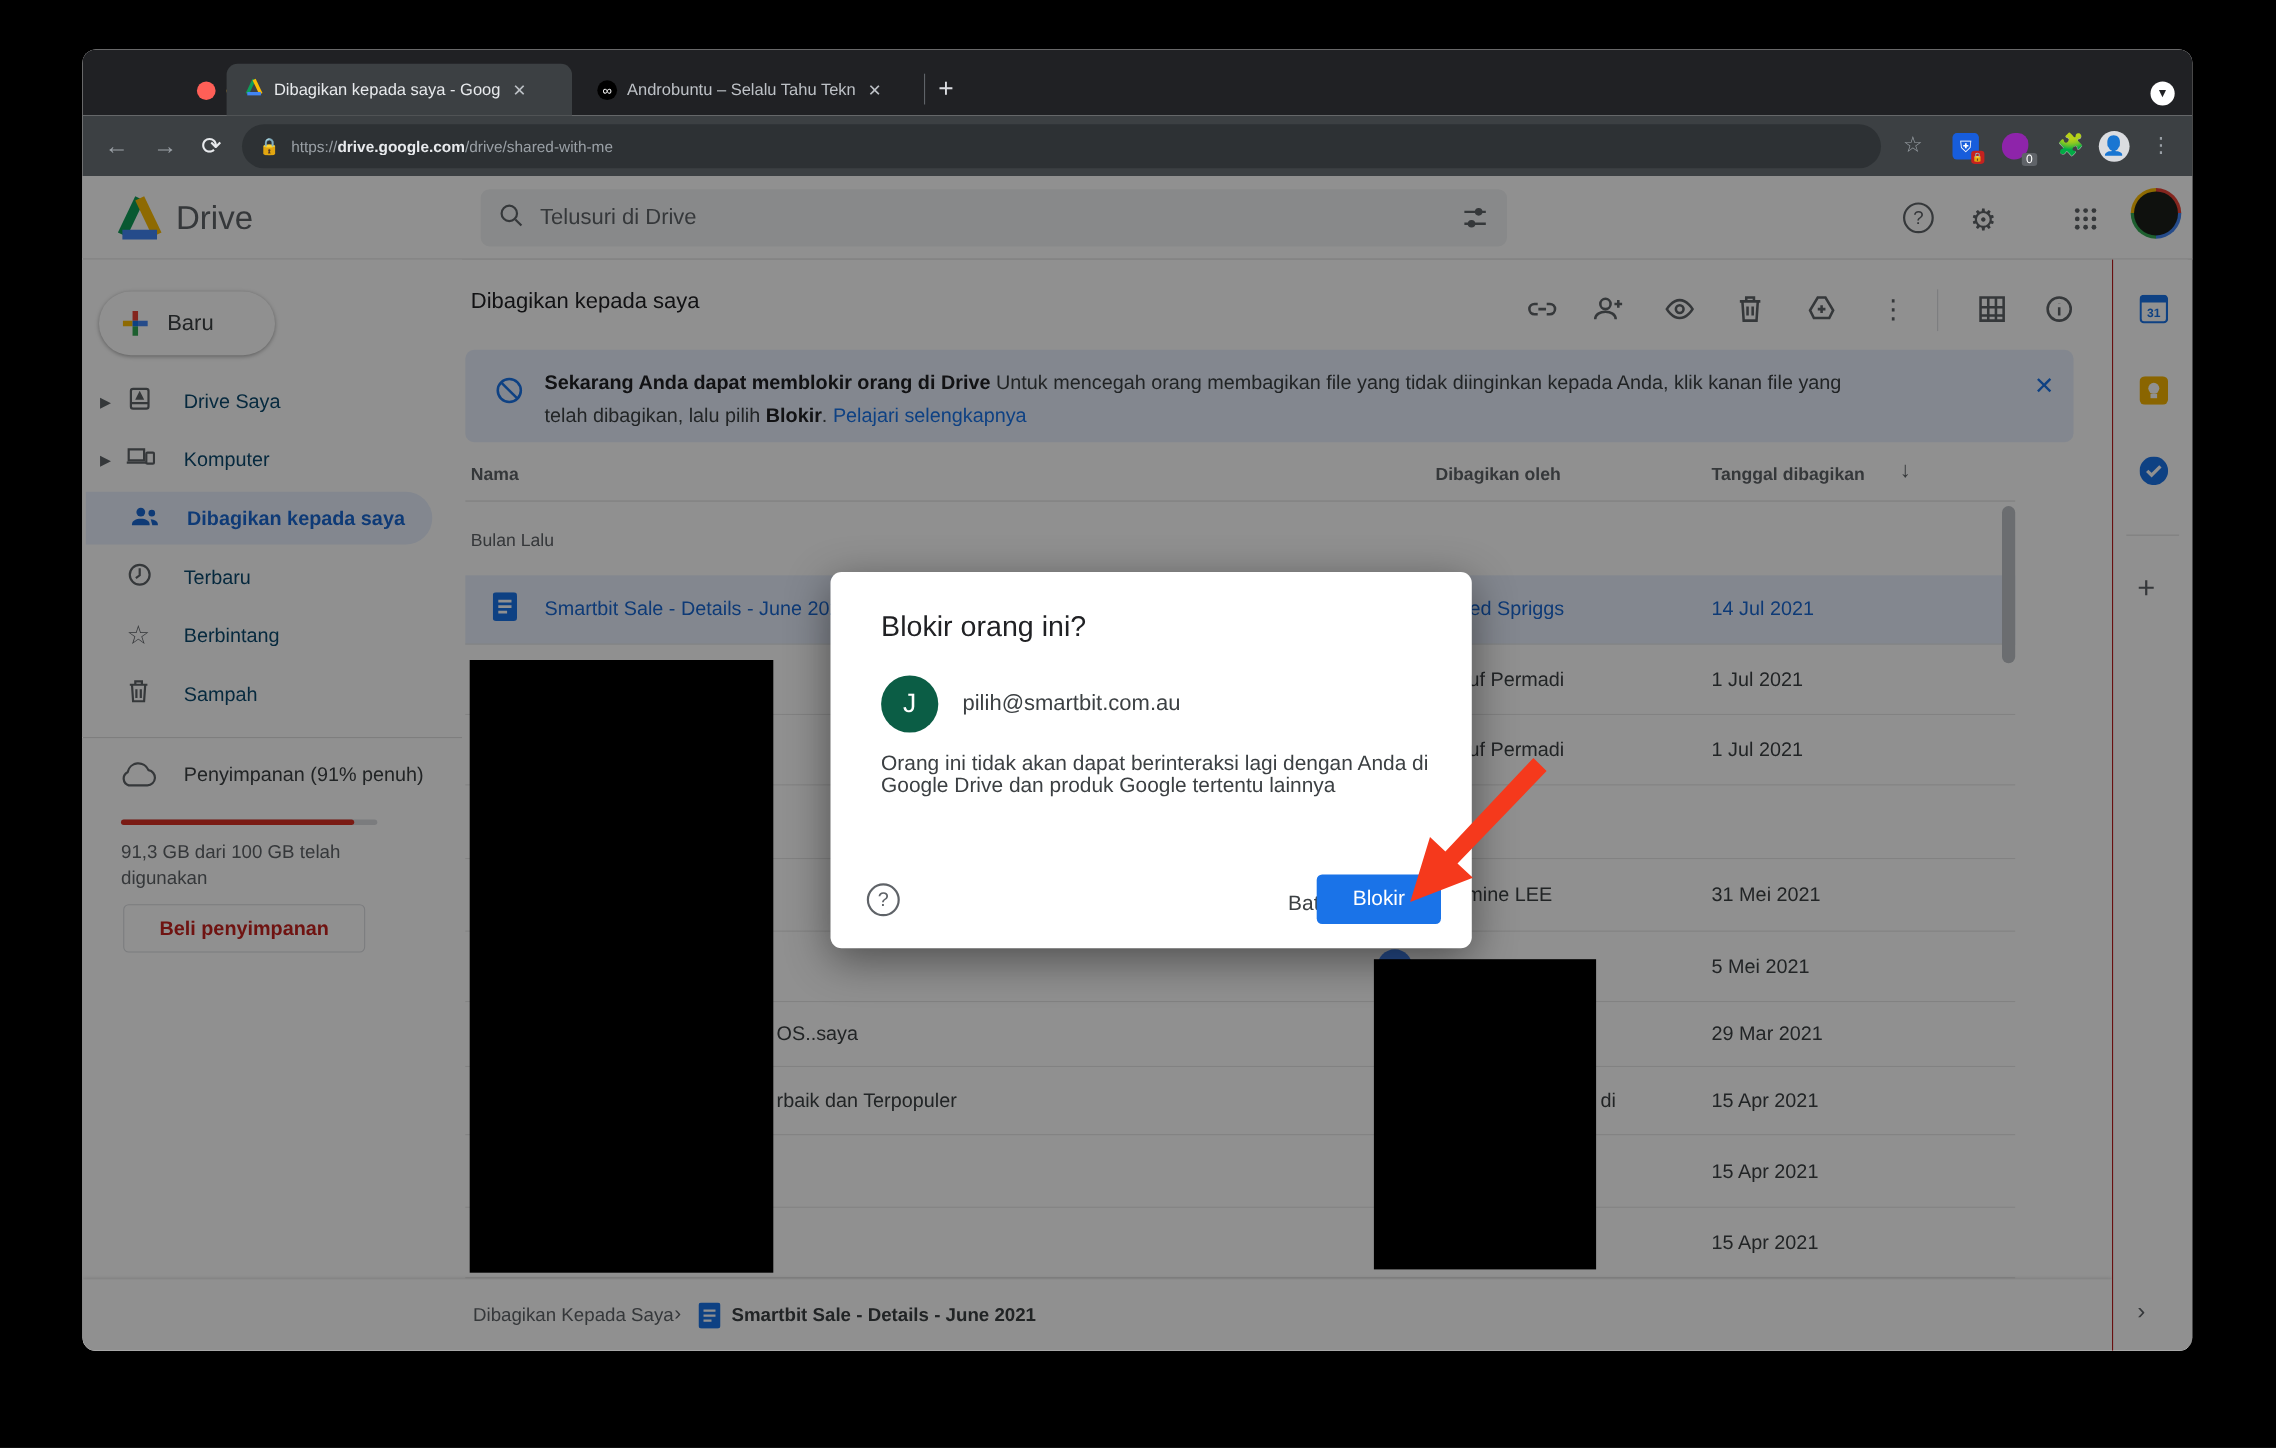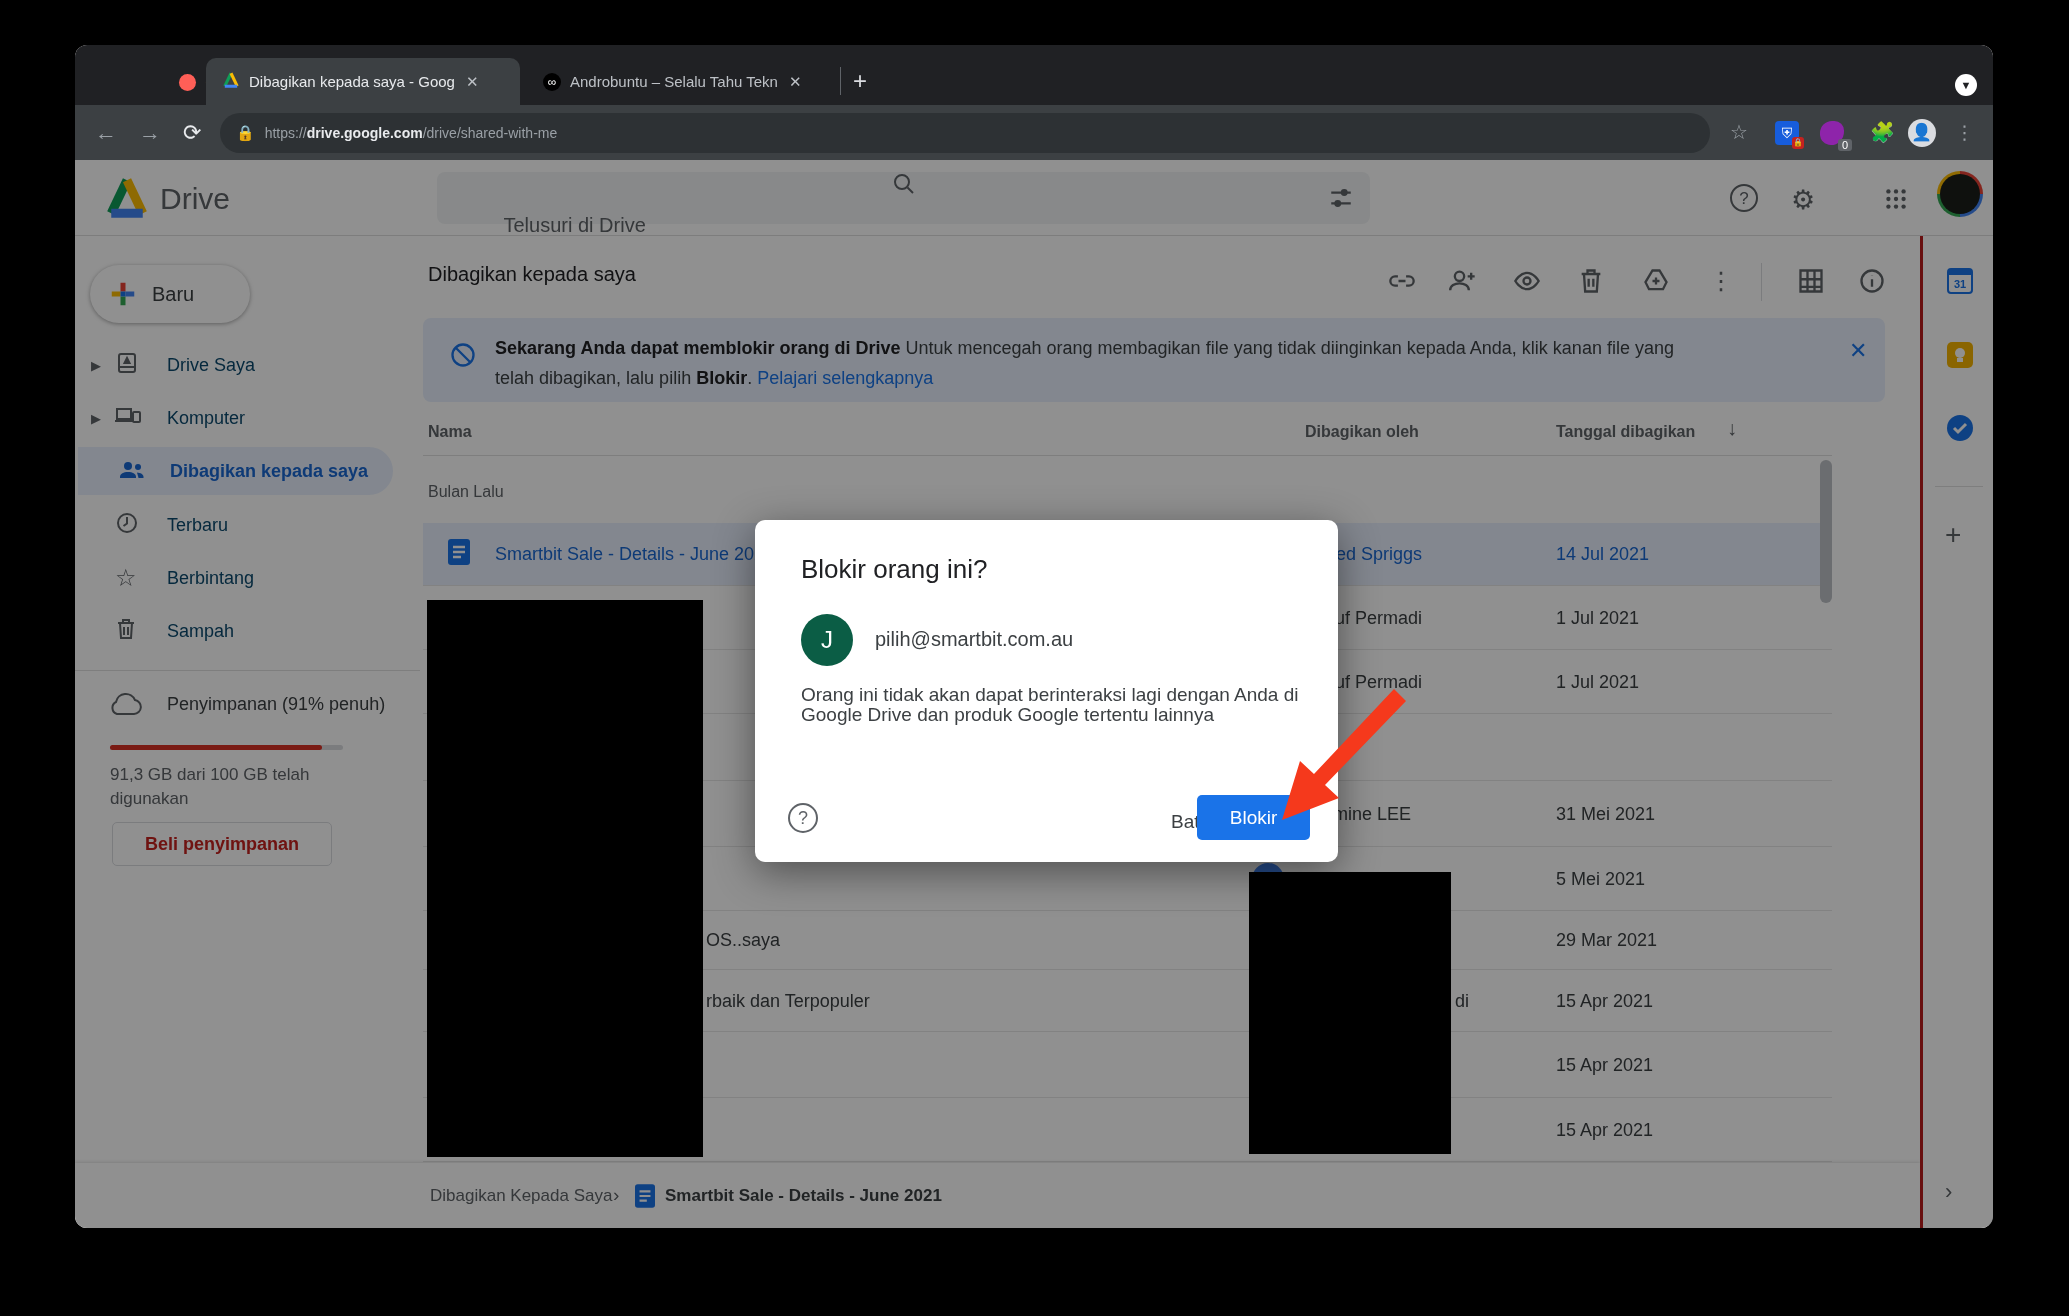--- a/index.html
+++ b/index.html
@@ -20,21 +20,21 @@
   .tab-x { color:#bdc1c6; font-size:15px; margin-left:2px; }
   .toolbar { position:absolute; left:0; top:60px; width:100%; height:55px; background:#3c4043; }
   .navico { color:#9aa0a6; font-size:22px; line-height:55px; }
   .urlpill { position:absolute; left:145px; top:8px; width:1490px; height:40px; background:#2d3134; border-radius:20px;
              display:flex; align-items:center; padding:0 16px; gap:10px; }
   .url { font-size:14px; white-space:nowrap; overflow:hidden; }
   .url .dim { color:#9aa0a6; } .url .host { color:#e8eaed; font-weight:bold; }
   
   .dheader { position:absolute; left:0; top:115px; width:1918px; height:76px; background:#fff; border-bottom:1px solid #ddd; }
   .search { position:absolute; left:362px; top:12px; width:933px; height:52px; background:#f1f3f4; border-radius:8px;
-            display:flex; align-items:center; padding:0 16px; gap:14px;flex-direction:column; }
+            display:flex; align-items:center; padding:0 16px; gap:14px; }
   .search input { border:none; outline:none; background:transparent; font-size:20px; color:#3c4043; width:800px; font-family:"Liberation Sans",sans-serif; }
   .search input::placeholder { color:#5f6368; }
   
   .sidebar { position:absolute; left:0; top:191px; width:345px; height:927px; background:#fff; }
   .newbtn { position:absolute; left:15px; top:29px; width:160px; height:58px; background:#fff; border-radius:29px;
             box-shadow:0 1px 4px rgba(0,0,0,.35); display:flex; align-items:center; gap:14px; padding:0 18px; }
   .newbtn span { font-size:20px; color:#3c4043; }
   .sb-item { position:absolute; left:0; width:320px; height:48px; display:flex; align-items:center; }
   .sb-arrow { position:absolute; left:16px; color:#5f6368; font-size:13px; }
   .sb-ic { position:absolute; left:40px; top:50%; transform:translateY(-50%); }
@@ -65,21 +65,21 @@
   .row.sel .nm, .row.sel .sh, .row.sel .dt { color:#1967d2; }
   .doc-ic { position:absolute; left:25px; top:50%; transform:translateY(-50%); }
   .sh-av { position:absolute; left:829px; top:50%; transform:translateY(-50%); width:32px; height:32px; border-radius:50%; background:#4285f4; }
   .blackbox { position:absolute; background:#000; z-index:30; }
   .scrollbar { position:absolute; left:1745px; top:415px; width:12px; height:143px; background:#bdc1c6; border-radius:6px; }
   
   .bcrumb { position:absolute; left:0; top:1118px; width:1845px; height:65px; background:#fff; box-shadow:0 -1px 3px rgba(0,0,0,.12); }
   .bc-txt { font-size:17px; color:#5f6368; }
   .bc-file { font-size:17px; color:#3c4043; font-weight:bold; }
   
-  .sidepanel { position:absolute; left:1845px; top:191px; width:69px; height:992px; background:#fff; border-left:3px solid #b91c1c; }
+  .sidepanel { position:absolute; left:1845px; top:191px; width:69px; height:992px; background:#fff; border-left:1px solid #b91c1c; }
   .sp-ic { position:absolute; left:24px; }
   
   .scrim { position:absolute; left:0; top:115px; width:1918px; height:1068px; background:rgba(0,0,0,0.435); z-index:40; }
   .dialog { position:absolute; left:680px; top:475px; width:583px; height:342px; background:#fff; border-radius:10px;
             box-shadow:0 10px 40px rgba(0,0,0,.45); z-index:50; }
   .dlg-title { position:absolute; left:46px; top:34px; font-size:26px; color:#202124; }
   .dlg-av { position:absolute; left:46px; top:94px; width:52px; height:52px; border-radius:50%; background:#0b5d45;
             color:#fff; font-size:24px; display:flex; align-items:center; justify-content:center; }
   .dlg-email { position:absolute; left:120px; top:108px; font-size:20px; color:#3c4043; }
   .dlg-body { position:absolute; left:46px; top:165px; width:505px; font-size:19px; color:#3c4043; line-height:20px; }

